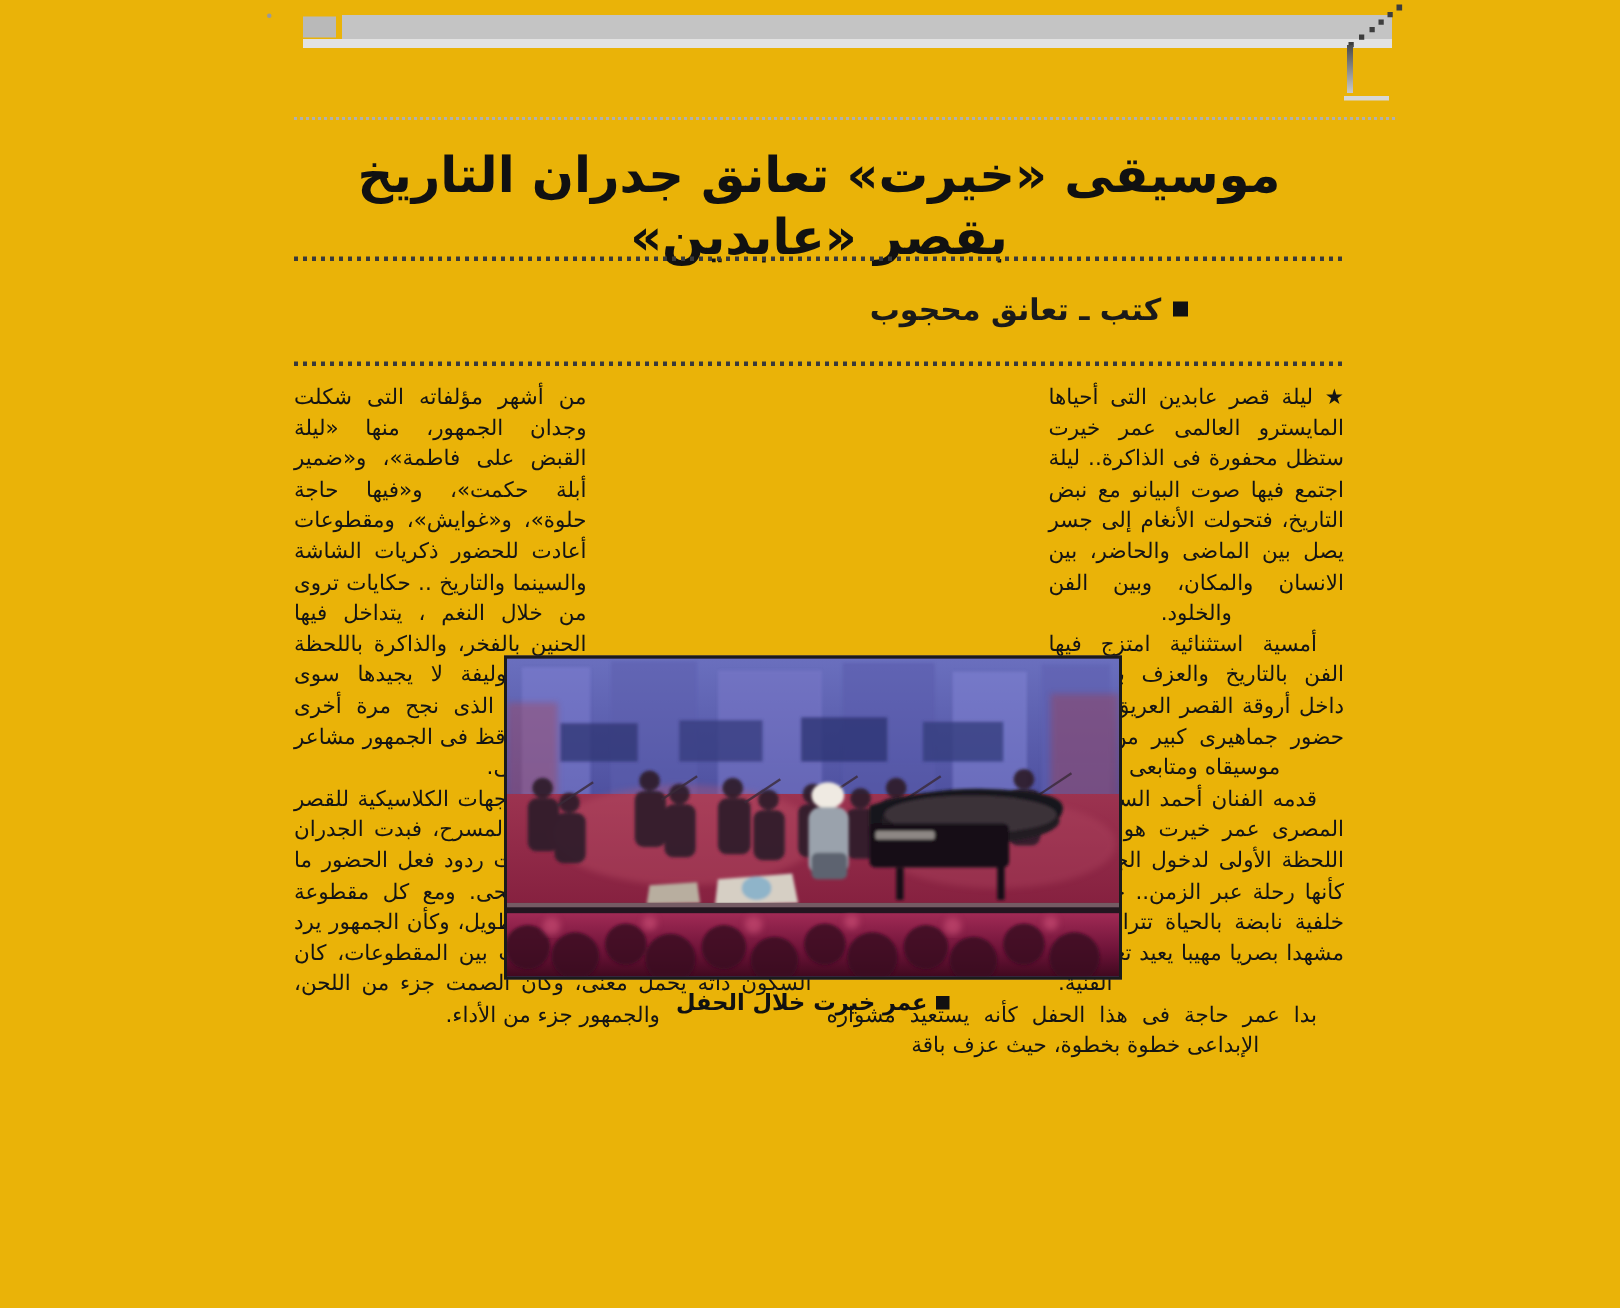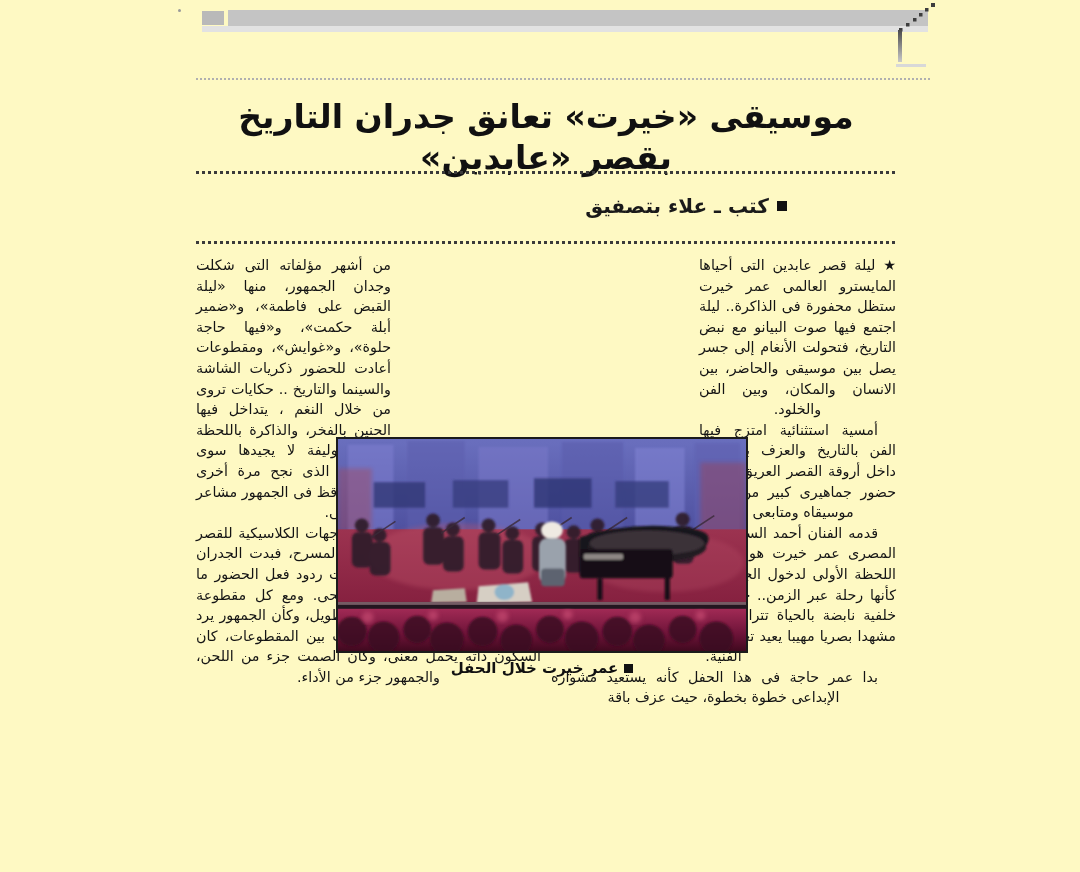--- a/index.html
+++ b/index.html
@@ -13,21 +13,21 @@
     height: 872px;
     overflow: hidden;
     font-family: "Liberation Serif", "DejaVu Serif", serif;
     color: #000000;
     position: relative;
   }
 
   #page {
     position: absolute;
     inset: 0;
-    background: #fef9c3;
+    background: #eab308;
   }
 
   
   .masthead {
     position: absolute;
     left: 0; top: 0;
     width: 1080px;
     height: 86px;
   }
   .mast-dot {
@@ -237,30 +237,30 @@
   </div>
 
   <div class="headline-wrap">
     <h1 class="headline">موسيقى «خيرت» تعانق جدران التاريخ بقصر «عابدين»</h1>
   </div>
 
   <div class="dot-rule top"></div>
 
   <div class="byline">
     <span class="sq"></span>
-    <span>كتب ـ علاء بتصفيق</span>
+    <span>كتب ـ تعانق محجوب</span>
   </div>
 
   <div class="dot-rule bot"></div>
 
   <div class="cols">
 
     <div class="col col-right">
       <div class="float-right-photo"></div>
-      <p class="noind">★ ليلة قصر عابدين التى أحياها المايسترو العالمى عمر خيرت ستظل محفورة فى الذاكرة.. ليلة اجتمع فيها صوت البيانو مع نبض التاريخ، فتحولت الأنغام إلى جسر يصل بين موسيقى والحاضر، بين الانسان والمكان، وبين الفن والخلود.</p>
+      <p class="noind">★ ليلة قصر عابدين التى أحياها المايسترو العالمى عمر خيرت ستظل محفورة فى الذاكرة.. ليلة اجتمع فيها صوت البيانو مع نبض التاريخ، فتحولت الأنغام إلى جسر يصل بين الماضى والحاضر، بين الانسان والمكان، وبين الفن والخلود.</p>
       <p>أمسية استثنائية امتزج فيها الفن بالتاريخ والعزف بالذاكرة، داخل أروقة القصر العريق، وسط حضور جماهيرى كبير من محبى موسيقاه ومتابعى أعماله من مختلف الأجيال.</p>
       <p>قدمه الفنان أحمد السقا فى بداية الحفل قائلا: «الفنان المصرى عمر خيرت هو الأب الروحى للموسيقى»، ومع اللحظة الأولى لدخول الجمهور ساحة القصر، بدت الأجواء كأنها رحلة عبر الزمن.. جدران القصر المهيبة تحولت إلى خلفية نابضة بالحياة تتراقص على أنغام «البيانو»، لتصنع مشهدا بصريا مهيبا يعيد تعريف العلاقة بين المكان والتجربة الفنية.</p>
       <p>بدا عمر حاجة فى هذا الحفل كأنه يستعيد مشواره الإبداعى خطوة بخطوة، حيث عزف باقة</p>
     </div>
 
     <div class="col col-left">
       <div class="float-left-photo"></div>
       <p class="noind">من أشهر مؤلفاته التى شكلت وجدان الجمهور، منها «ليلة القبض على فاطمة»، و«ضمير أبلة حكمت»، و«فيها حاجة حلوة»، و«غوايش»، ومقطوعات أعادت للحضور ذكريات الشاشة والسينما والتاريخ .. حكايات تروى من خلال النغم ، يتداخل فيها الحنين بالفخر، والذاكرة باللحظة الآنية.. توليفة لا يجيدها سوى «خيرت» الذى نجح مرة أخرى فى أن يوقظ فى الجمهور مشاعر الدهشة الأولى.</p>
       <p>الإضاءة التى انعكست على الواجهات الكلاسيكية للقصر تمازجت مع النغمات القادمة من المسرح، فبدت الجدران كأنها تعزف مع الأوركسترا، وتنوعت ردود فعل الحضور ما بين الدهشة والانبهار والتفاعل الحى. ومع كل مقطوعة جديدة، كانت القاعة تهتز بتصفيق طويل، وكأن الجمهور يرد التحية للنغم. وفى لحظات الصمت بين المقطوعات، كان السكون ذاته يحمل معنى، وكأن الصمت جزء من اللحن، والجمهور جزء من الأداء.</p>
     </div>

